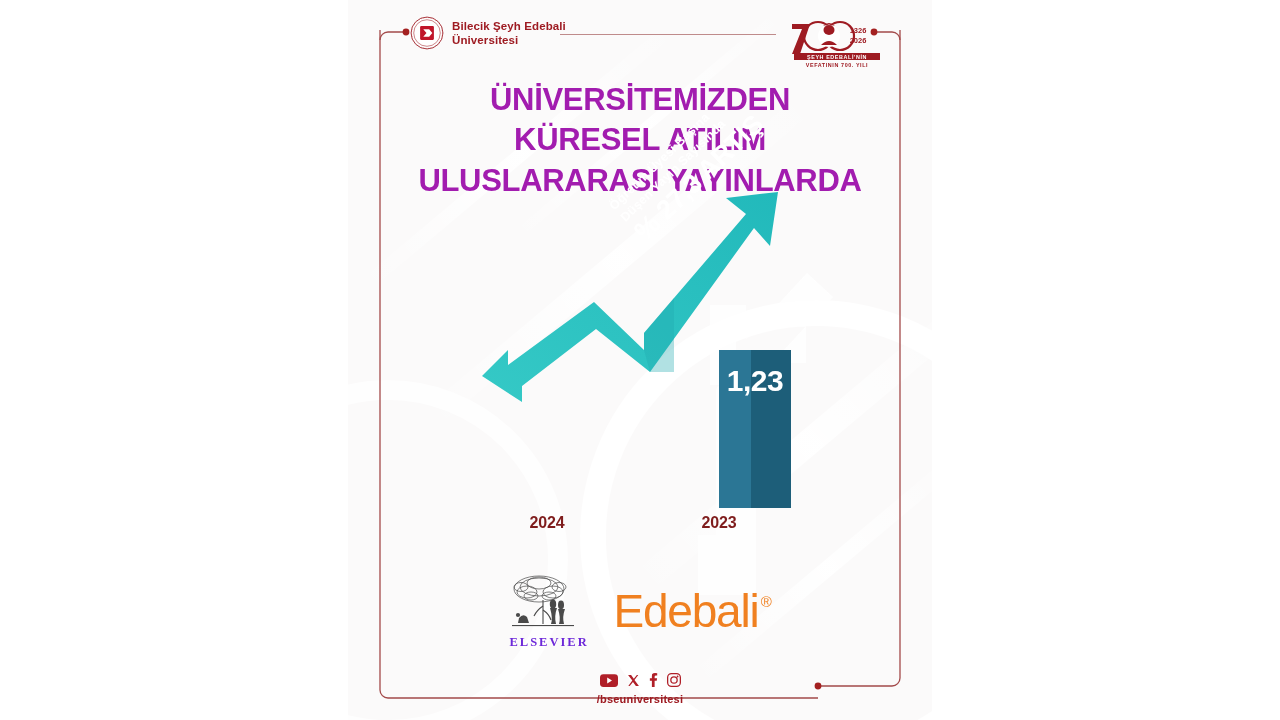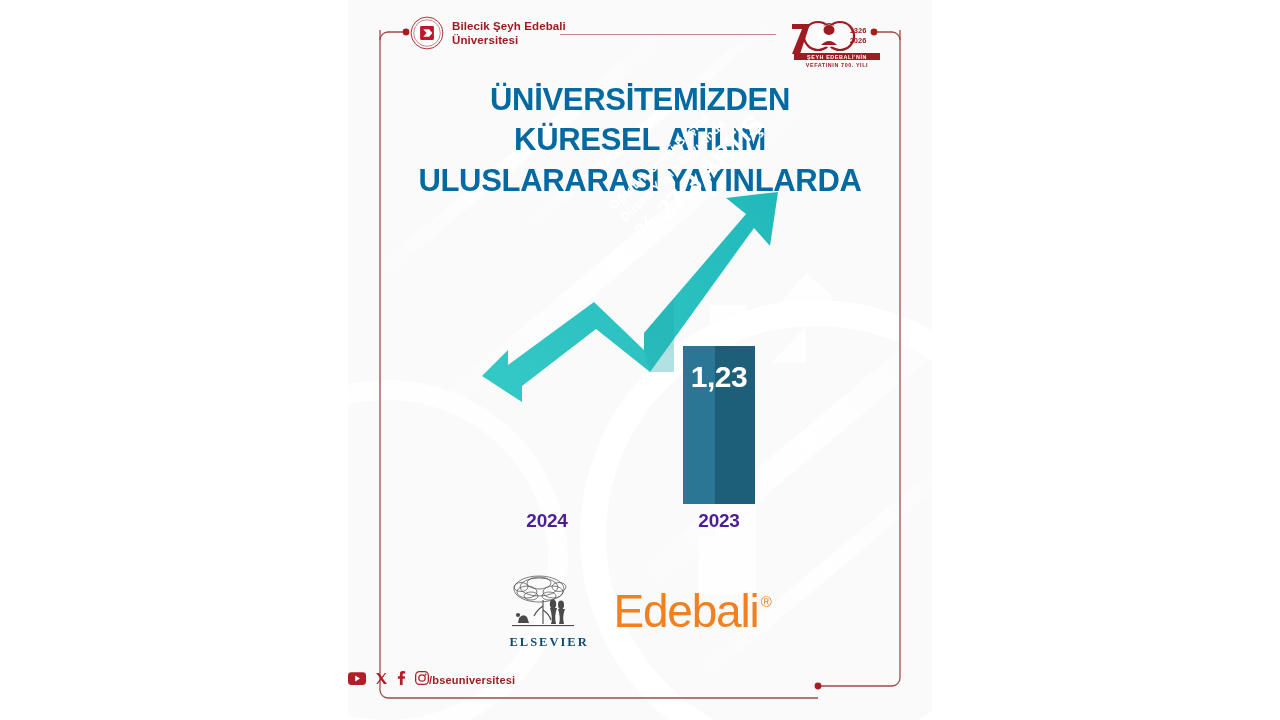--- a/index.html
+++ b/index.html
@@ -124,21 +124,21 @@
     height: 58px;
   }
 
   
   .title {
     position: absolute;
     left: 0;
     top: 80px;
     width: 584px;
     text-align: center;
-    color: #0369a1;
+    color: #a21caf;
     font-weight: bold;
     font-size: 31px;
     line-height: 1.30;
     letter-spacing: -0.3px;
   }
   .title .ln { display: block; }
 
   
   .chart {
     position: absolute;
@@ -189,20 +189,21 @@
     bottom: 28px;
     width: 72px;
   }
   .bar-wrap.b2024 { left: 163px; }
   .bar-wrap.b2025 { left: 335px; }
 
   .bar {
     position: relative;
     width: 72px;
     display: flex;
+    margin-left: 36px;
   }
   .bar .half { height: 100%; }
   .bar .half.l { width: 44%; }
   .bar .half.r { width: 56%; }
 
   .bar-value {
     position: absolute;
     left: 0;
     width: 72px;
     text-align: center;
@@ -211,42 +212,42 @@
     font-size: 30px;
     letter-spacing: -0.5px;
   }
   .b2024 .bar-value { top: 52px; }
   .b2025 .bar-value { top: 14px; }
 
   .bar-label {
     margin-top: 6px;
     width: 72px;
     text-align: center;
-    color: #4c1d95;
-    font-weight: bold;
-    font-size: 19px;
+    color: #7f1d1d;
+    font-weight: bold;
+    font-size: 16px;
     letter-spacing: -0.2px;
   }
 
   
   .logos {
     position: absolute;
     left: 0;
     top: 572px;
     width: 584px;
     display: flex;
     align-items: center;
     justify-content: center;
     gap: 26px;
   }
   .elsevier { width: 78px; }
   .els-tree { display: block; width: 78px; height: 62px; }
   .els-word {
     text-align: center;
-    color: #0c4a6e;
+    color: #6d28d9;
     font-family: "Liberation Serif", serif;
     font-size: 12.5px;
     font-weight: bold;
     letter-spacing: 2.0px;
     margin-top: 1px;
   }
   .scopus {
     color: #f08020;
     font-size: 46px;
     font-weight: normal;
@@ -259,23 +260,24 @@
     position: absolute;
     right: 0;
     top: 6px;
     font-size: 15px;
   }
 
   
   .footer {
     position: absolute;
     left: 0;
-    bottom: 32px;
+    bottom: 15px;
     width: 584px;
     display: flex;
+    flex-direction: column;
     align-items: center;
   }
   .social {
     display: flex;
     align-items: center;
     gap: 9px;
     height: 20px;
   }
   .social svg { display: block; }
   .handle {

